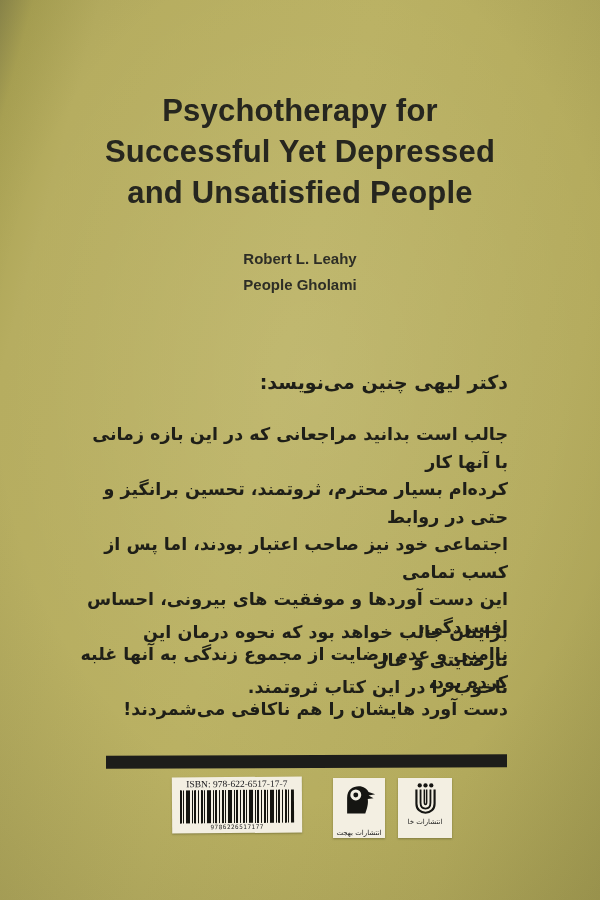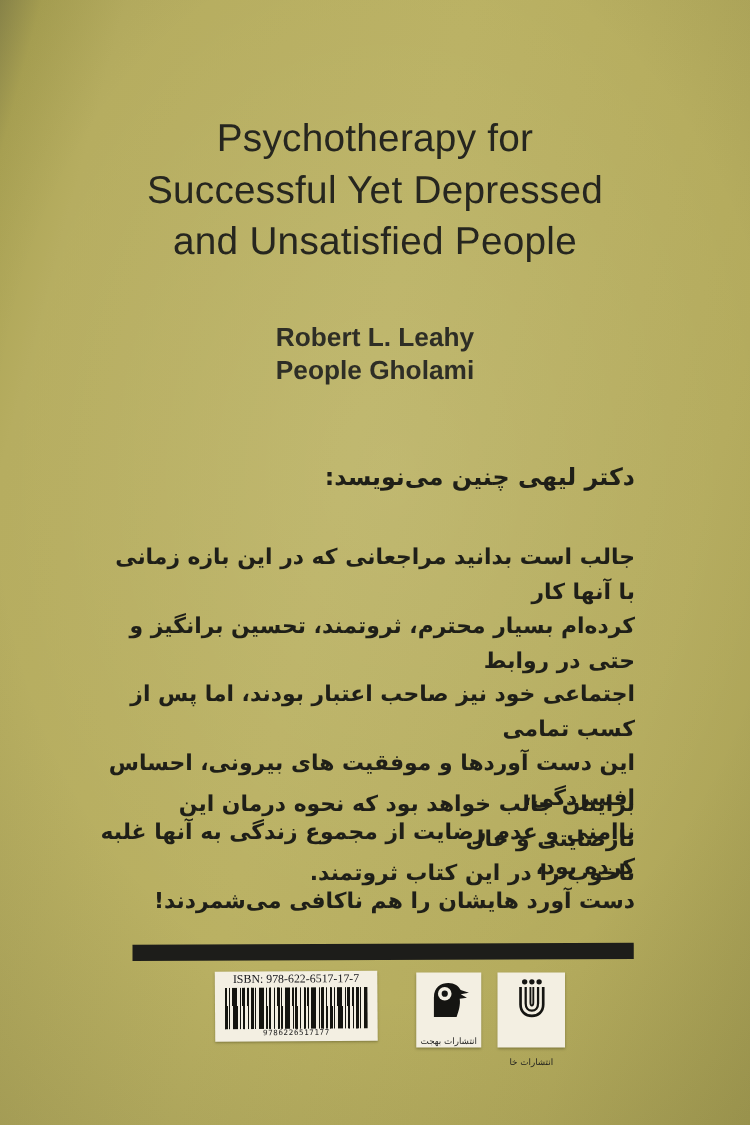--- a/index.html
+++ b/index.html
@@ -5,35 +5,35 @@
   html,body { margin:0; padding:0; background:#777; }
   .cover {
     position:relative; width:600px; height:900px; overflow:hidden;
     background:
       radial-gradient(ellipse 95% 85% at 52% 42%, rgba(255,255,235,0.10) 0%, rgba(0,0,0,0) 55%, rgba(45,45,12,0.20) 100%),
       linear-gradient(105deg, #8f8a4d 0%, #aca455 4%, #b6ad60 12%, #bab163 45%, #b4ab5d 80%, #a9a156 100%);
     font-family:"Liberation Sans", sans-serif;
   }
   .title {
     position:absolute; top:90px; left:0; right:0;
-    text-align:center; font-weight:normal; font-size:31px; line-height:41px;
+    text-align:center; font-weight:bold; font-size:31px; line-height:41px;
     color:#26261f; letter-spacing:0.2px;
   }
   .authors {
-    position:absolute; top:258px; left:0; right:0;
-    text-align:center; font-weight:bold; font-size:21px; line-height:26px;
+    position:absolute; top:246px; left:0; right:0;
+    text-align:center; font-weight:bold; font-size:15px; line-height:26px;
     color:#2e2e26;
   }
   .persian {
     position:absolute; right:92px; left:78px;
     direction:rtl; text-align:right; color:#1f1f18;
     font-family:"DejaVu Sans", sans-serif; font-weight:bold;
   }
   .quote-heading { top:371px; font-size:19px; }
-  .para { font-size:17.5px; line-height:27.5px;margin-top:12px; }
+  .para { font-size:17.5px; line-height:27.5px; }
   .para1 { top:421px; }
   .para2 { top:619px; }
   .footer-bar {
     position:absolute; left:106px; top:755px; width:401px; height:13px;
     transform:rotate(-0.25deg);
   }
   .isbn-label {
     position:absolute; left:172px; top:777px; width:130px; height:56px;
     background:#f3efe2; box-shadow:0 1px 2px rgba(40,40,10,0.35);
     transform:rotate(-0.4deg);
@@ -52,21 +52,21 @@
     text-align:center; font-size:6px; letter-spacing:0.5px;
     font-family:"DejaVu Sans Mono", monospace; color:#222; margin-top:0px;
   }
   .pub {
     position:absolute; top:778px; height:60px; background:#f3efe2;
     box-shadow:0 1px 2px rgba(40,40,10,0.35);
     display:flex; flex-direction:column; align-items:center;
     padding-top:4px; box-sizing:border-box;
   }
   .pub1 { left:333px; width:52px;justify-content:space-between; }
-  .pub2 { left:398px; width:54px;gap:28px; }
+  .pub2 { left:398px; width:54px; }
   .pub svg { width:33px; height:35px; display:block; }
   .pub-caption {
     font-size:7px; line-height:9px; font-family:"DejaVu Sans", sans-serif;
     color:#1c1c1c; direction:rtl; margin-top:1px; white-space:nowrap;
   }
 </style>
 </head>
 <body>
 
 <div class="cover">

